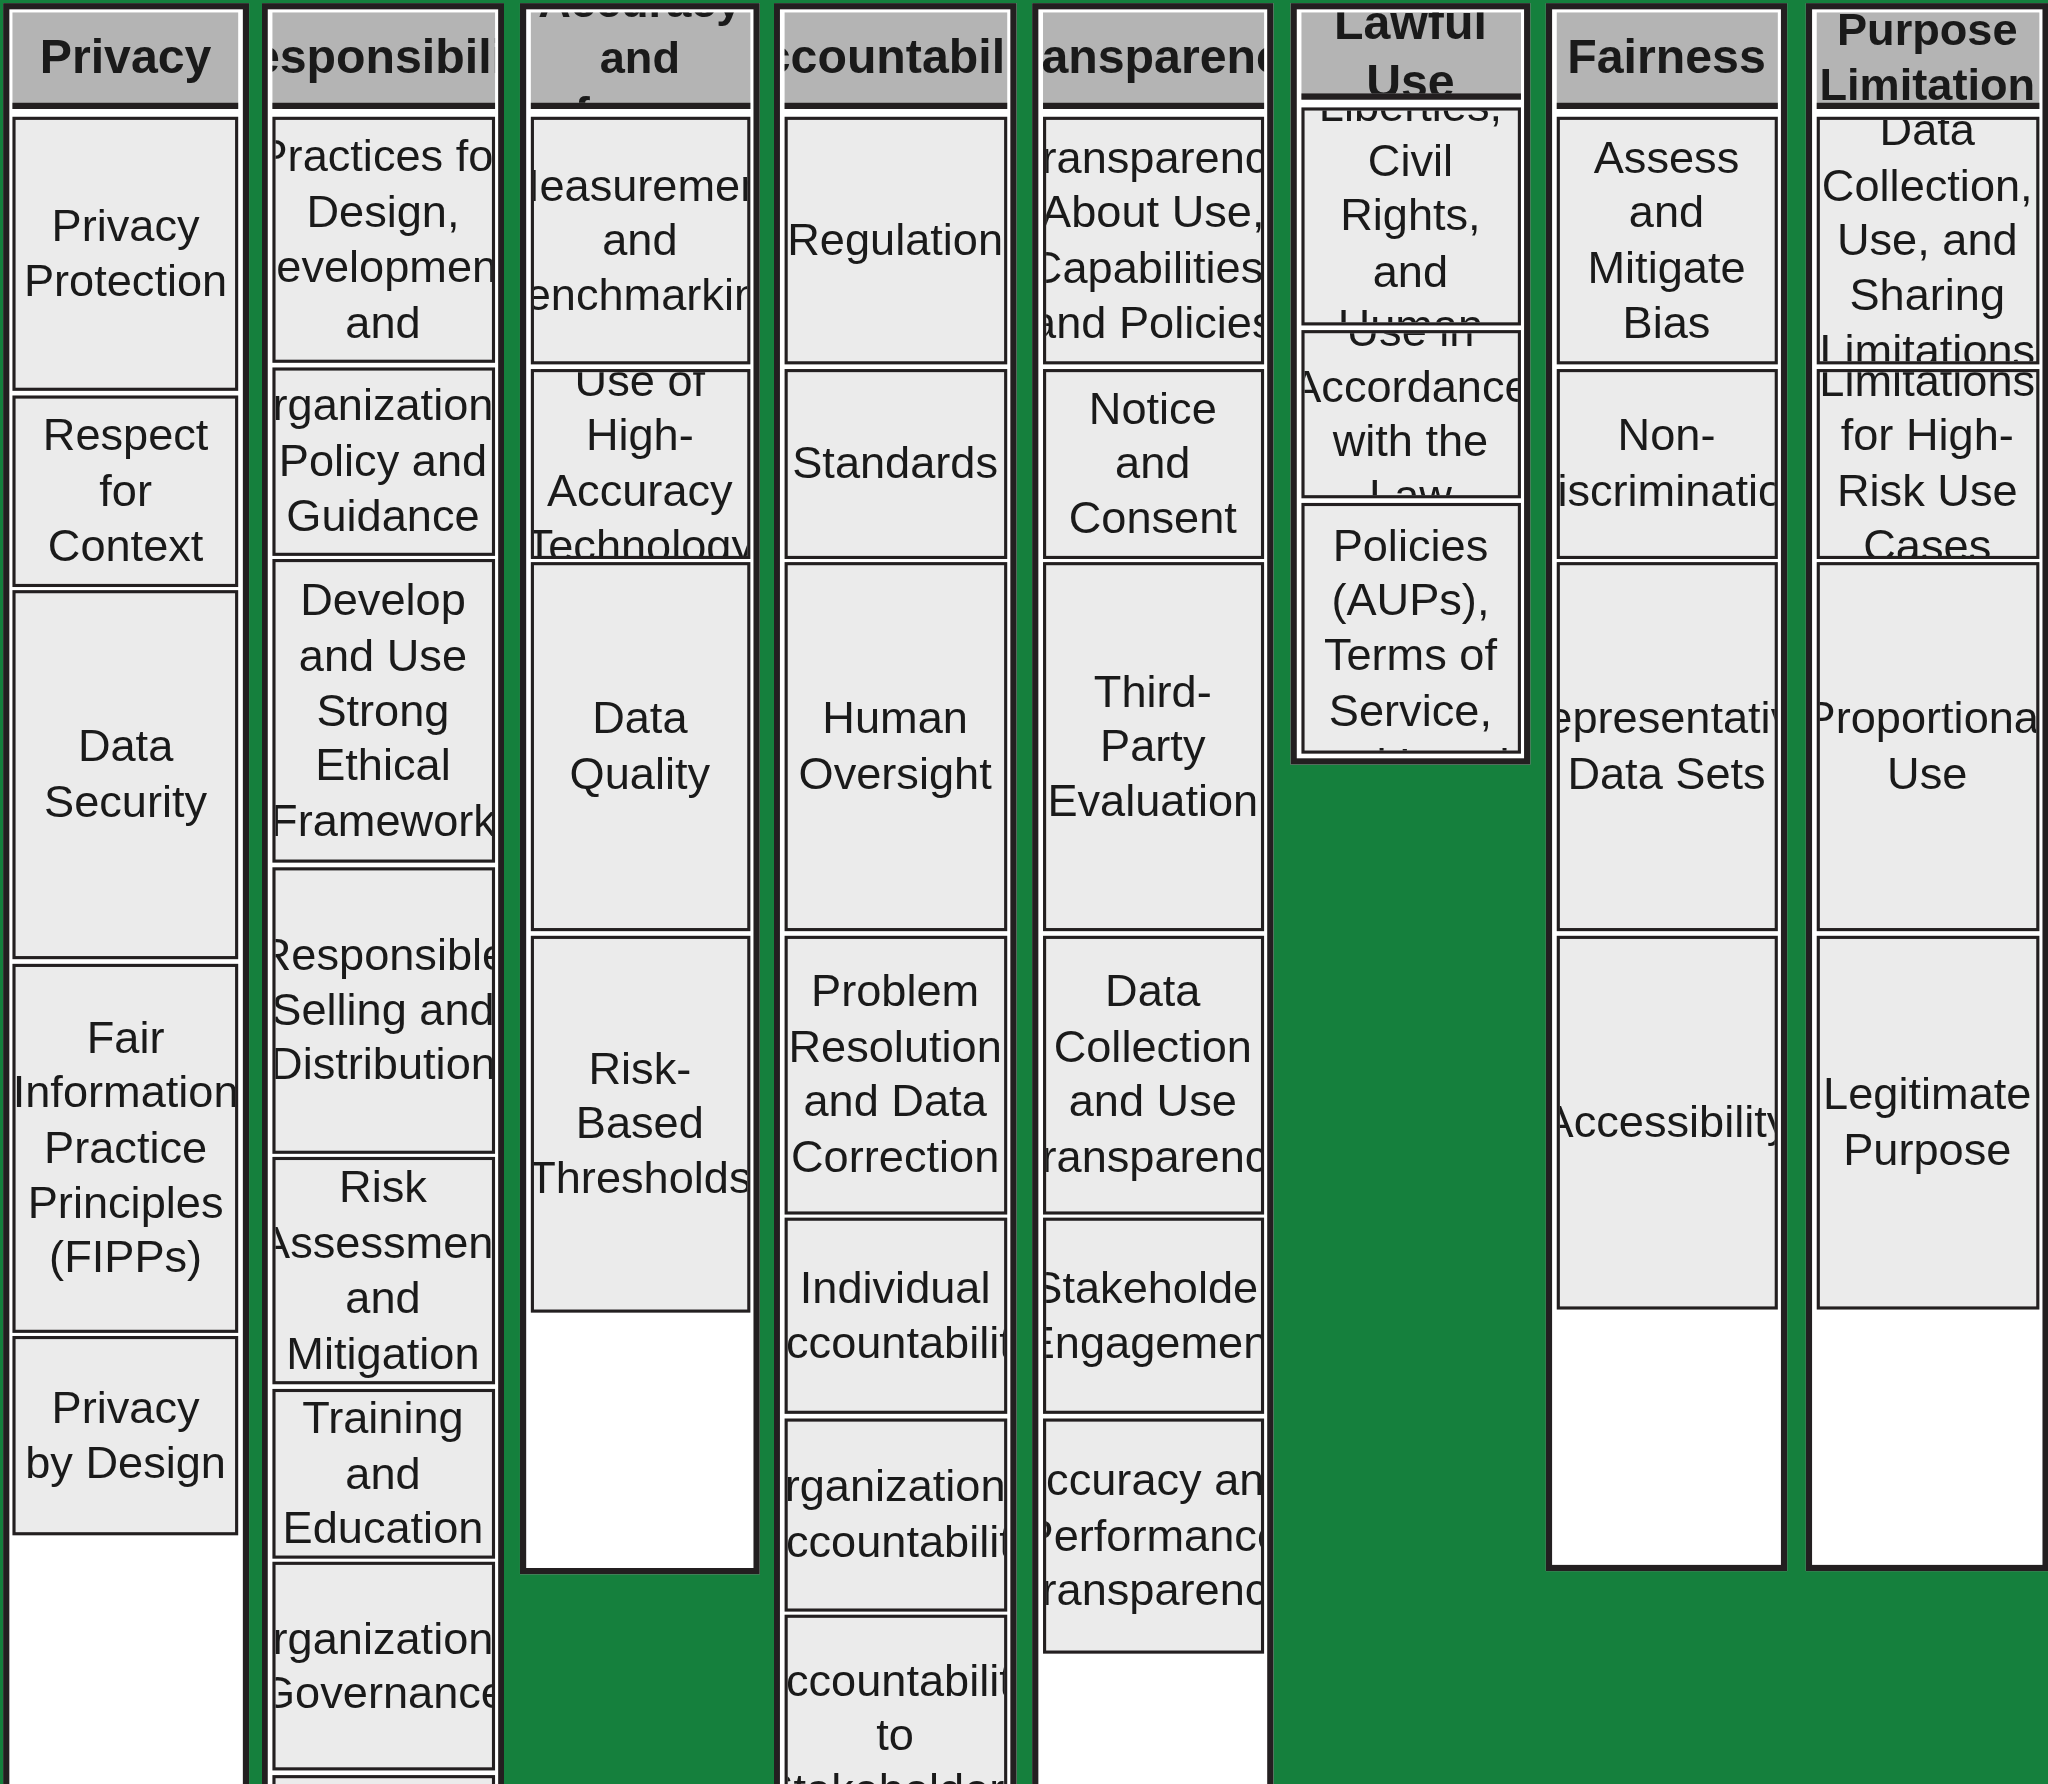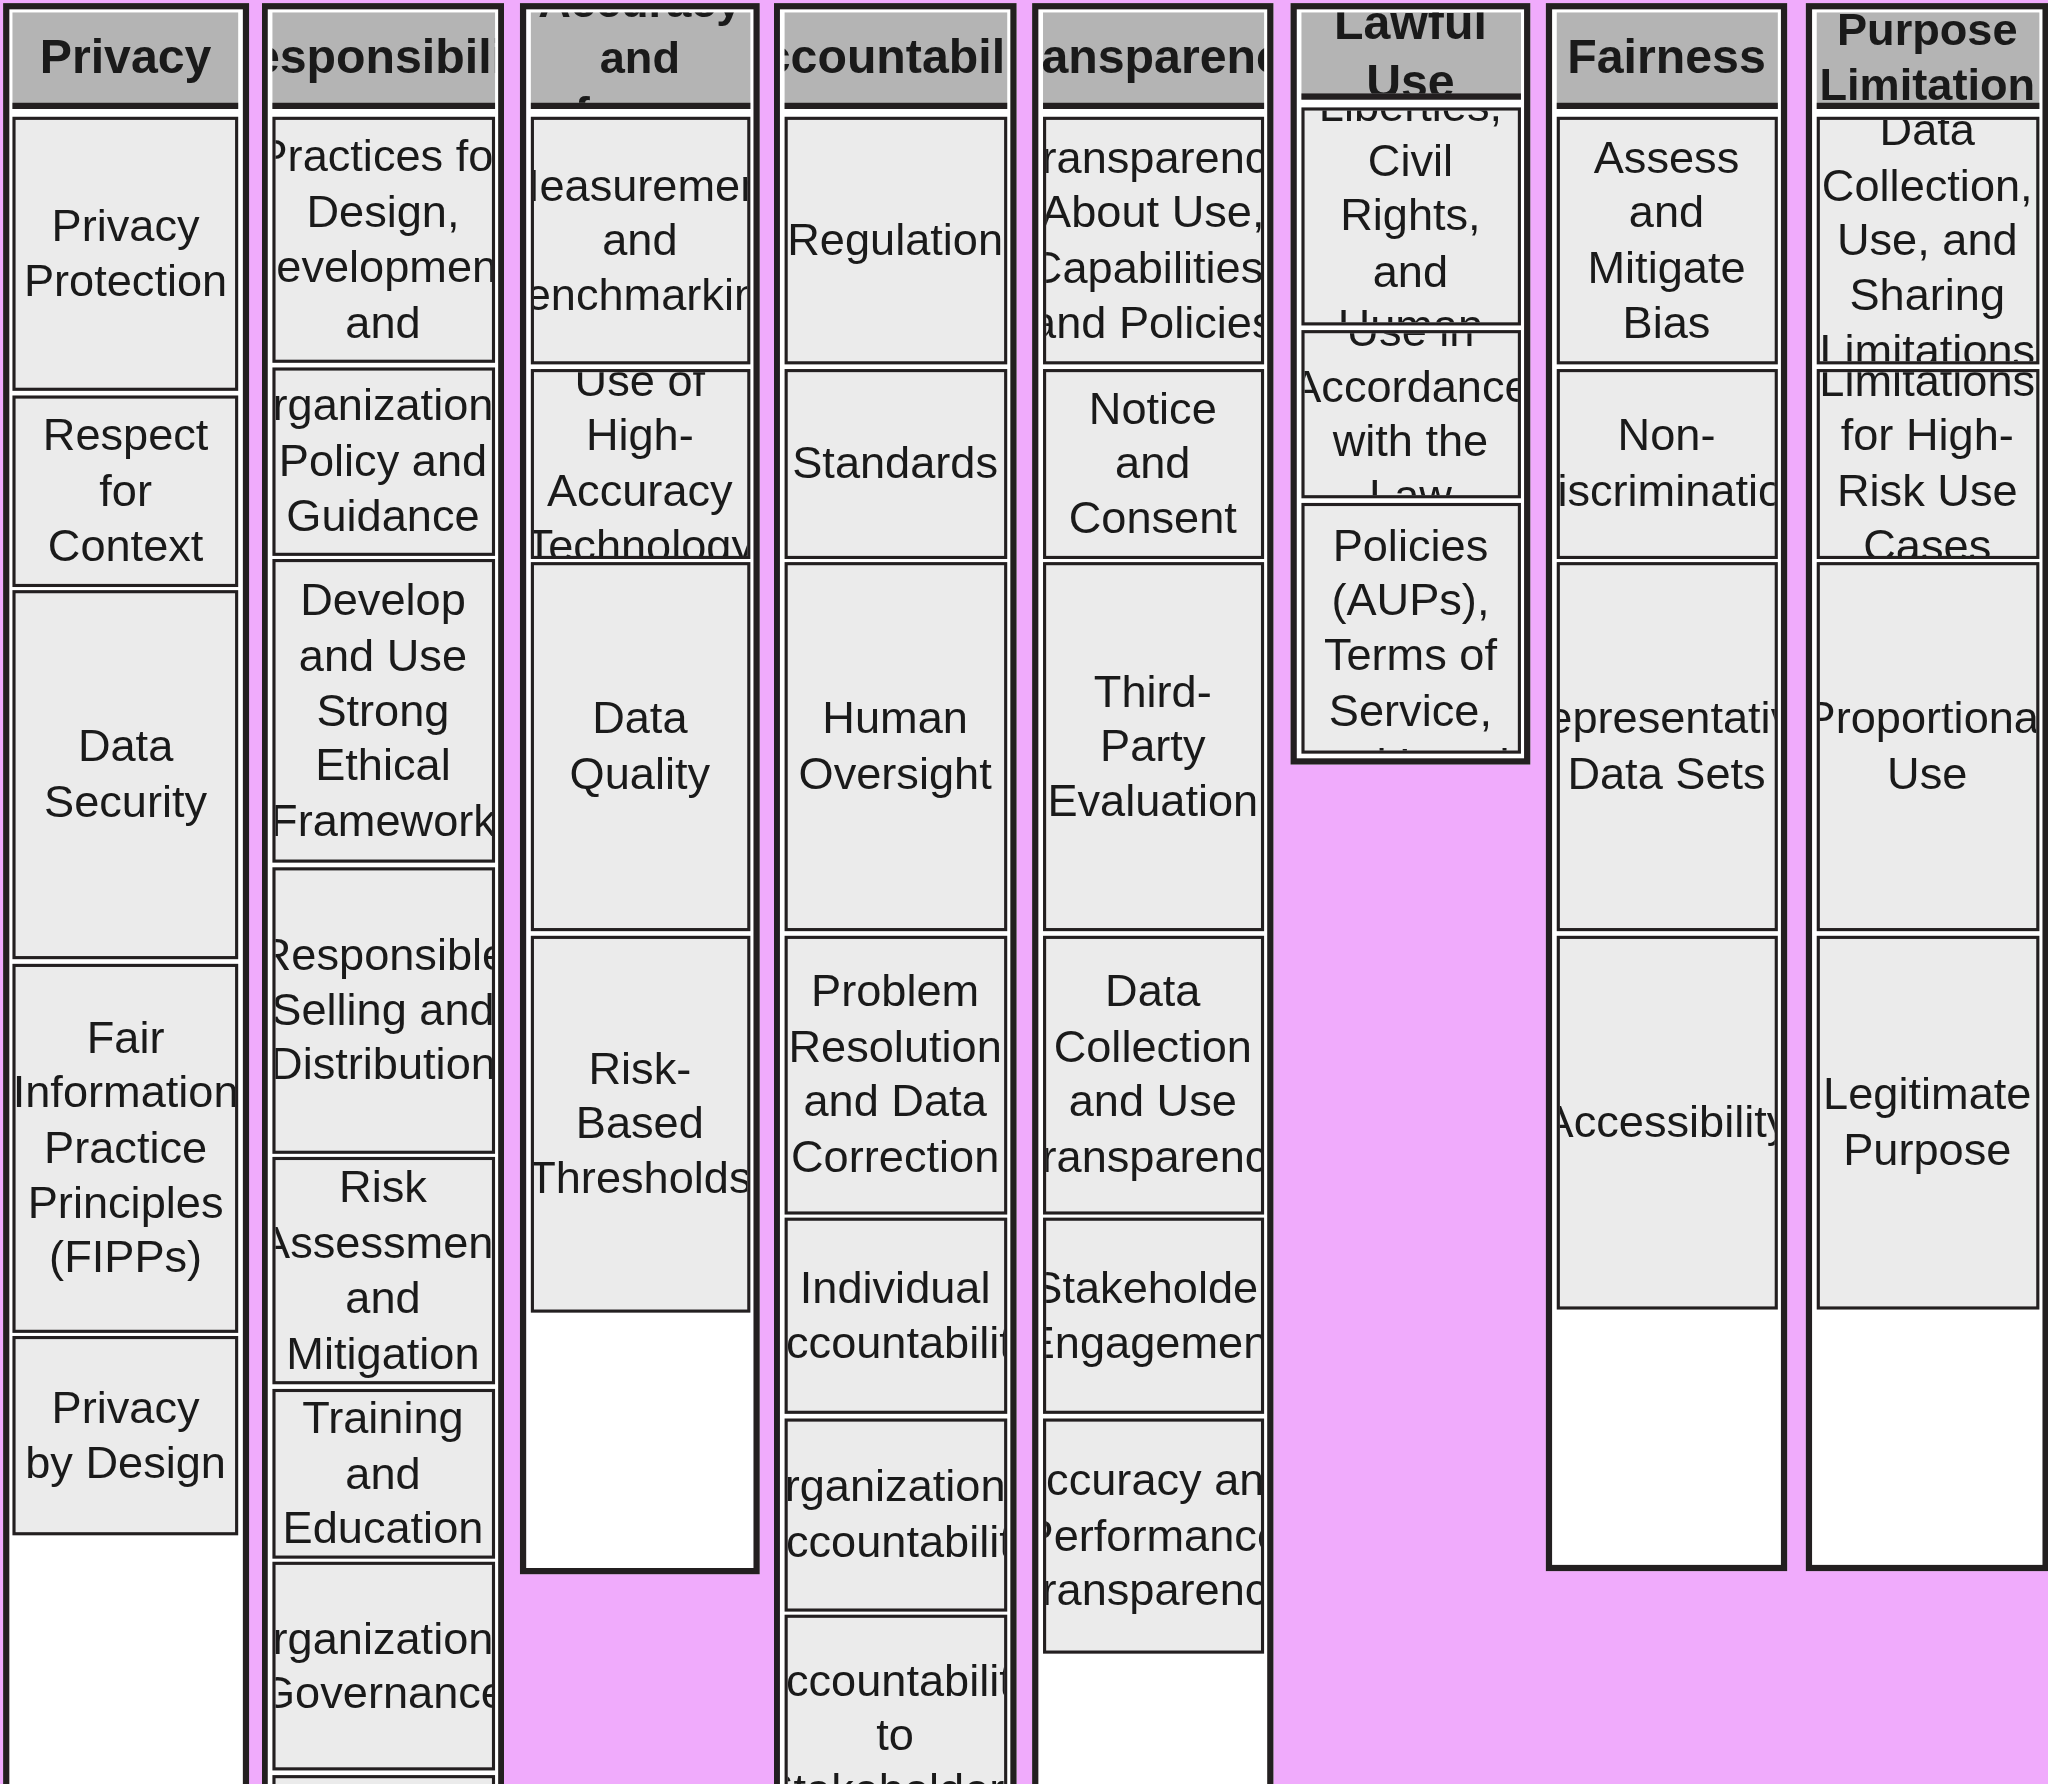--- a/index.html
+++ b/index.html
@@ -8,21 +8,21 @@
     background: #ffffff;
   }
   body {
     font-family: "Liberation Sans", "DejaVu Sans", sans-serif;
     color: #1a1a1a;
   }
   #canvas {
     position: relative;
     width: 2048px;
     height: 1785px;
-    background: #f0abfc;
+    background: #15803d;
     overflow: hidden;
   }
   .column {
     position: absolute;
     box-sizing: border-box;
     border: 4.2px solid #231f20;
     background: #ffffff;
     display: flex;
     flex-direction: column;
     padding: 2.5px;

